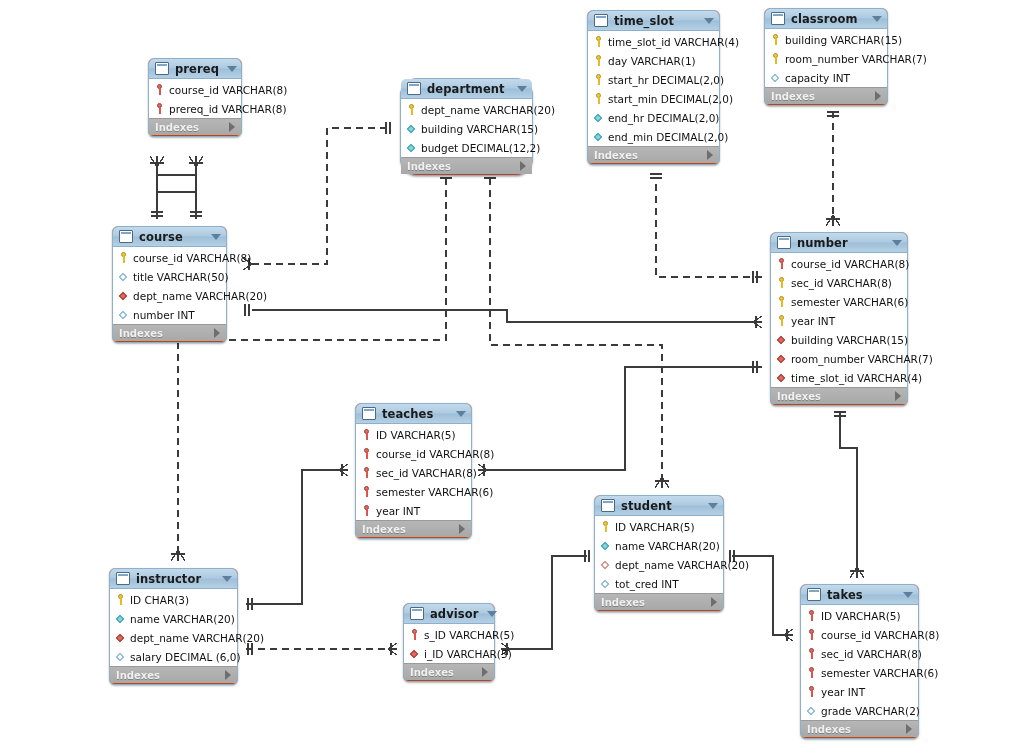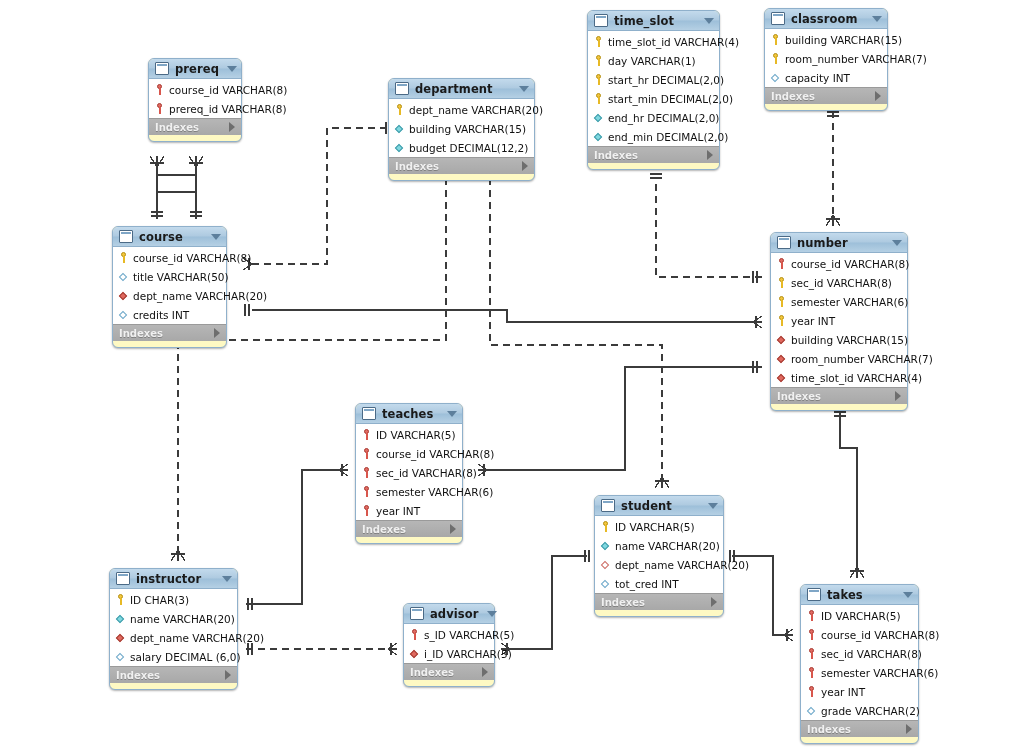--- a/index.html
+++ b/index.html
@@ -2,23 +2,23 @@
 <html><head>
 <meta charset="utf-8">
 <title>ER Diagram</title>
 <style>
   html,body{margin:0;padding:0;background:#ffffff;}
   body{font-family:"DejaVu Sans","Liberation Sans",sans-serif;}
   #canvas{position:relative;width:1020px;height:755px;background:#ffffff;overflow:hidden;}
   #lines{position:absolute;left:0;top:0;width:1020px;height:755px;pointer-events:none;}
 
   .tbl{position:absolute;width:auto;border-radius:6px;
-       background:#fef9c3;
+       background:#c2410c;
        box-shadow:0 1px 2px rgba(0,0,0,.30);
-       padding:0 0 6px 0;
+       padding:0 0 1px 0;
        border:1px solid #8fb0cb;
        box-sizing:border-box;}
   .tbl .hdr{height:19px;display:flex;align-items:center;
        background:linear-gradient(to bottom,#c3daec 0%,#aecae0 48%,#9dbfd9 52%,#b5d0e4 100%);
        border-radius:5px 5px 0 0;padding:0 5px 0 6px;border-bottom:1px solid #8fb0cb;}
   .tbl .hdr .tico{width:12px;height:11px;flex:0 0 12px;margin-right:6px;
        background:#ffffff;border:1px solid #4b6a86;border-radius:1px;position:relative;}
   .tbl .hdr .tico:before{content:"";position:absolute;left:1px;top:1px;right:1px;height:2px;background:#7fa6c6;}
   .tbl .hdr .tname{font-size:11.5px;font-weight:bold;color:#1a1a1a;letter-spacing:.1px;white-space:nowrap;flex:1 1 auto;}
   .tbl .hdr .caret{width:0;height:0;border-left:5px solid transparent;border-right:5px solid transparent;
@@ -250,21 +250,21 @@
           <div class="col">
             <span class="glyph g-pkfk"></span>
             <span class="cname">prereq_id VARCHAR(8)</span>
           </div>
         </div>
         <div class="idx">
           <span class="ilab">Indexes</span>
           <span class="iarrow"></span>
         </div>
       </div>
-      <div class="tbl" style="left: 388px; top: 78px; width: 147px;">
+      <div class="tbl" style="left: 400px; top: 78px; width: 133px; border-radius: 17px;">
         <div class="hdr">
           <span class="tico"></span>
           <span class="tname">department</span>
           <span class="caret"></span>
         </div>
         <div class="cols">
           <div class="col">
             <span class="glyph g-pk"></span>
             <span class="cname">dept_name VARCHAR(20)</span>
           </div>
@@ -358,21 +358,21 @@
           <div class="col">
             <span class="glyph g-nul"></span>
             <span class="cname">title VARCHAR(50)</span>
           </div>
           <div class="col">
             <span class="glyph g-fk"></span>
             <span class="cname">dept_name VARCHAR(20)</span>
           </div>
           <div class="col">
             <span class="glyph g-nul"></span>
-            <span class="cname">credits INT</span>
+            <span class="cname">number INT</span>
           </div>
         </div>
         <div class="idx">
           <span class="ilab">Indexes</span>
           <span class="iarrow"></span>
         </div>
       </div>
       <div class="tbl" style="left: 770px; top: 232px; width: 138px;">
         <div class="hdr">
           <span class="tico"></span>
@@ -407,21 +407,21 @@
           <div class="col">
             <span class="glyph g-fk"></span>
             <span class="cname">time_slot_id VARCHAR(4)</span>
           </div>
         </div>
         <div class="idx">
           <span class="ilab">Indexes</span>
           <span class="iarrow"></span>
         </div>
       </div>
-      <div class="tbl" style="left: 355px; top: 403px; width: 108px;">
+      <div class="tbl" style="left: 355px; top: 403px; width: 117px;">
         <div class="hdr">
           <span class="tico"></span>
           <span class="tname">teaches</span>
           <span class="caret"></span>
         </div>
         <div class="cols">
           <div class="col">
             <span class="glyph g-pkfk"></span>
             <span class="cname">ID VARCHAR(5)</span>
           </div>

